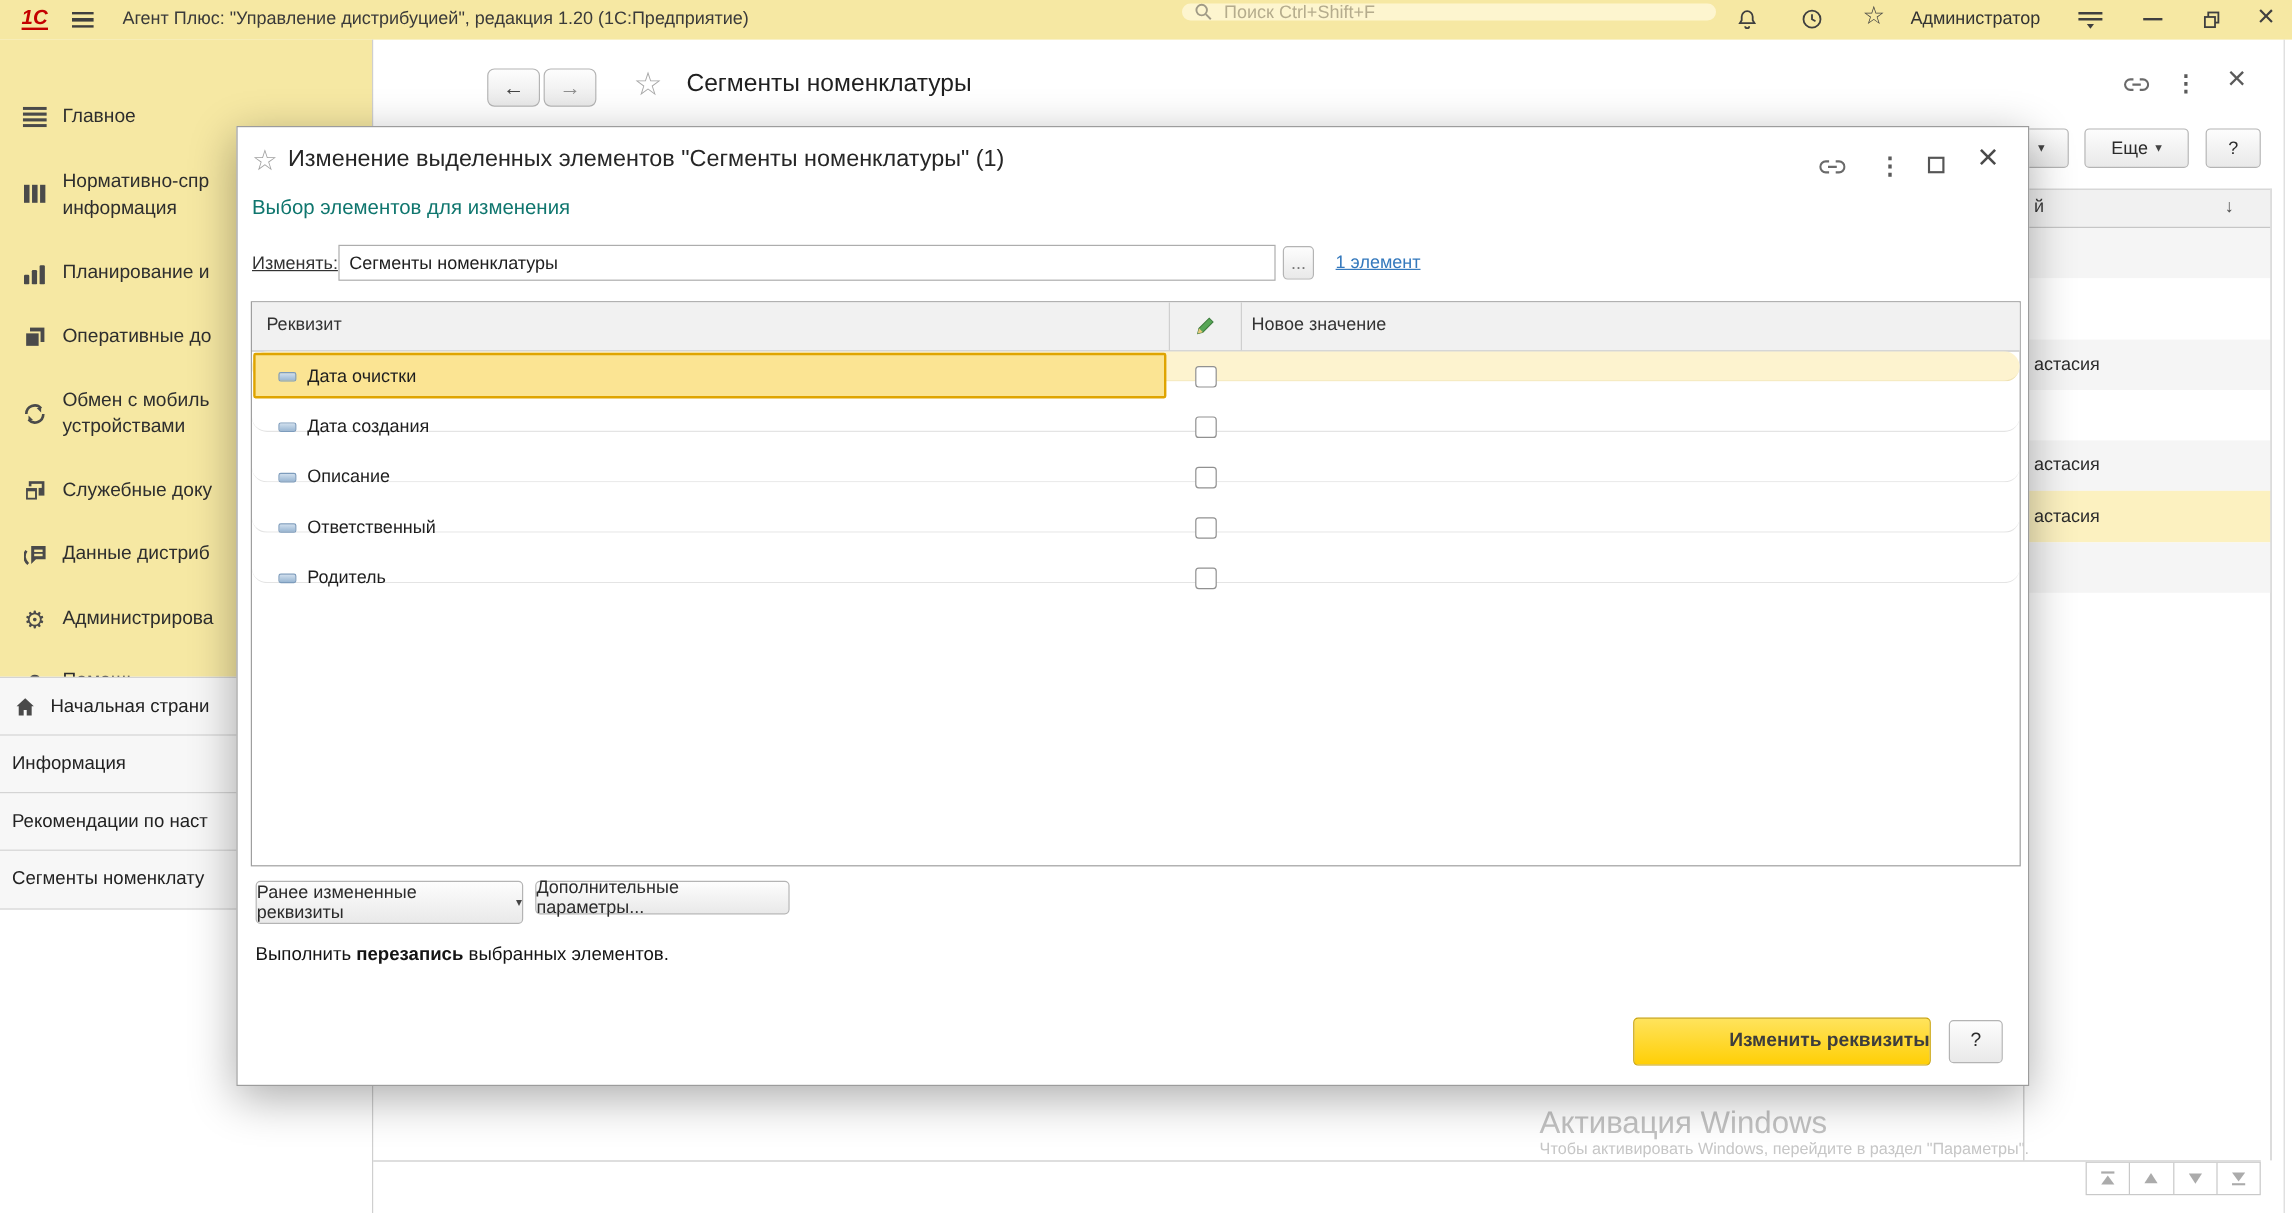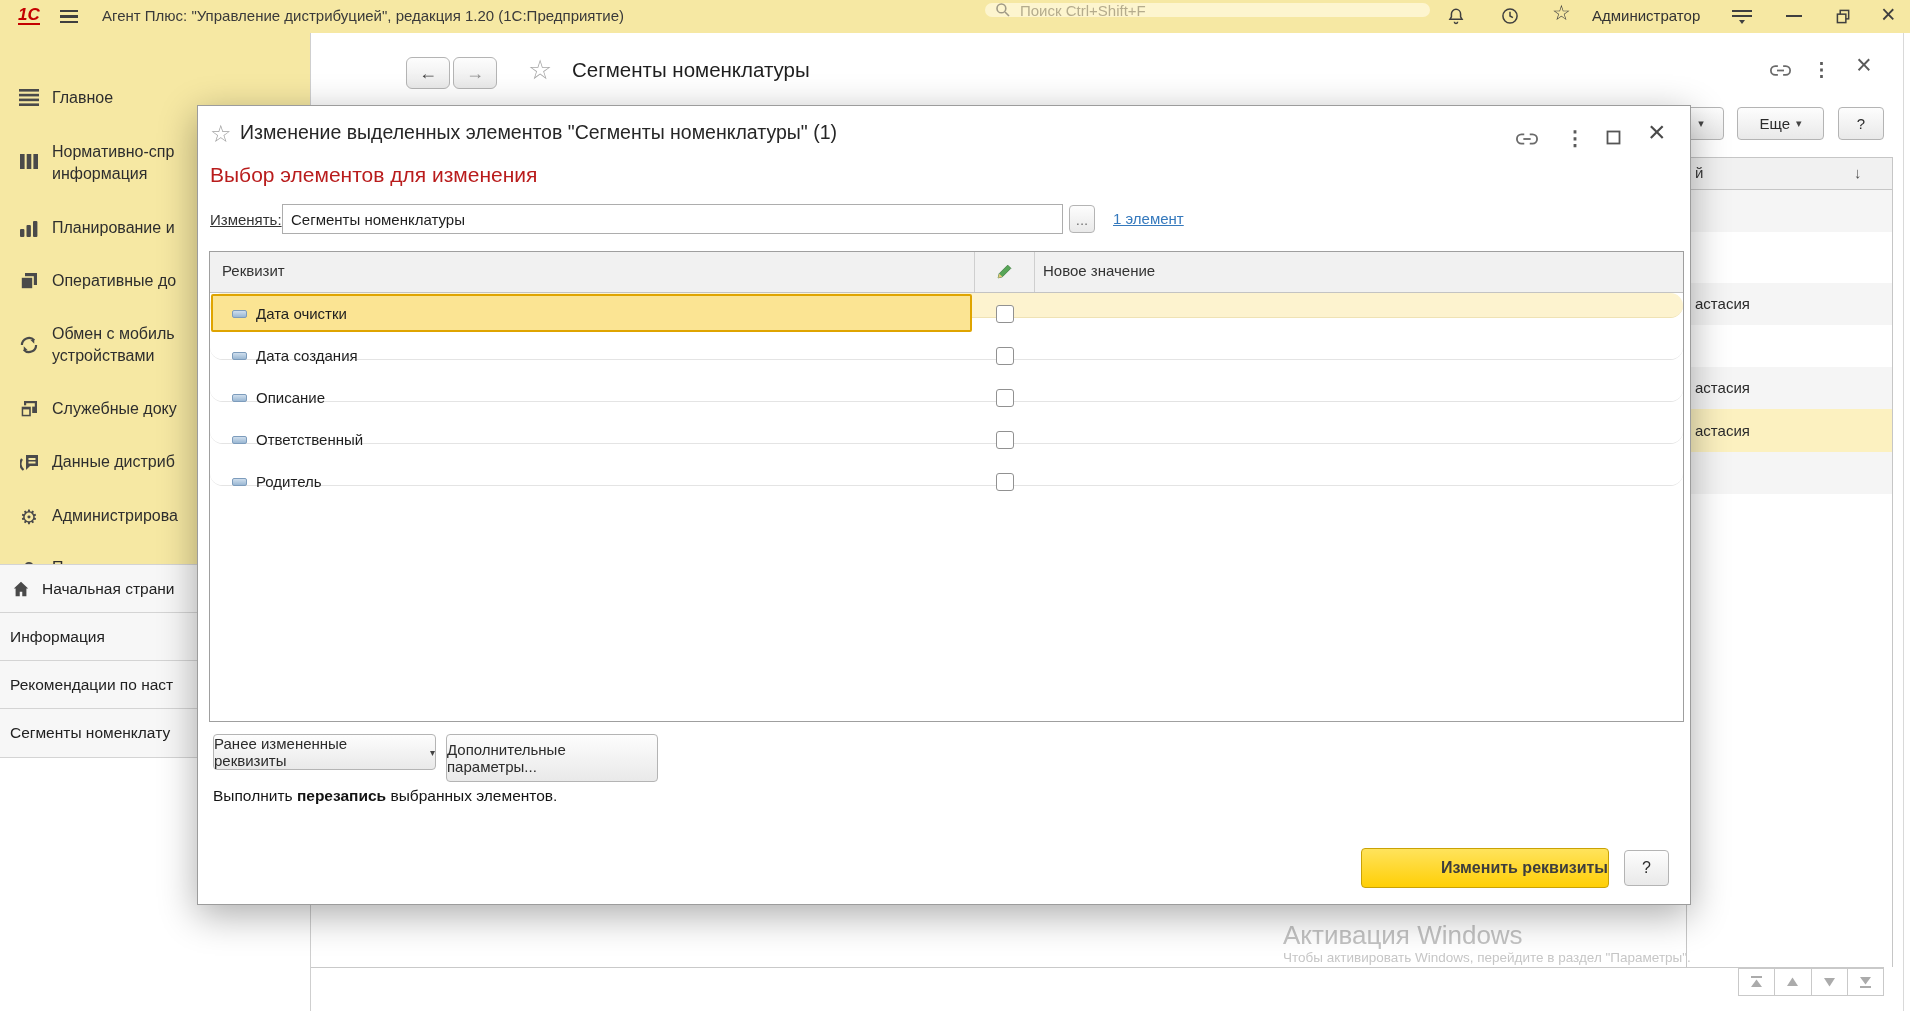--- a/index.html
+++ b/index.html
@@ -25,21 +25,21 @@
   
   .btn{background:linear-gradient(#fdfdfd,#e9e9e9);border:1px solid #b4b4b4;border-radius:4px;
        display:flex;align-items:center;justify-content:center;font-size:15px;color:#2b2b2b;cursor:pointer;box-sizing:border-box;}
   .btn-primary{background:linear-gradient(#ffe35c,#ffcf06);border:1px solid #c9a205;border-radius:4px;
        display:flex;align-items:center;justify-content:flex-end;font-size:16px;font-weight:bold;color:#3d3d3d;cursor:pointer;box-sizing:border-box;}
   .icn{color:#5a5a5a;cursor:pointer;display:flex;align-items:center;justify-content:center;}
   
   .dialog{left:197px;top:105px;width:1494px;height:800px;background:#fff;border:1px solid #9c9c9c;
           box-shadow:0 10px 36px rgba(0,0,0,.33);box-sizing:border-box;}
   .dlg-title{font-size:19.5px;color:#262626;white-space:nowrap;}
-  .green-h{font-size:21px;color:#b91c1c;text-align:right;}
+  .green-h{font-size:17px;color:#0f766e;text-align:right;}
   .fld{border:1px solid #adadad;height:30px;box-sizing:border-box;font-family:"Liberation Sans",sans-serif;
        font-size:15px;color:#1e1e1e;padding:0 8px;outline:none;}
   .tbl{border:1px solid #9f9f9f;box-sizing:border-box;background:#fff;}
   .tbl-head{position:absolute;left:0;top:0;width:100%;height:41px;background:#f1f1f1;border-bottom:1px solid #c3c3c3;box-sizing:border-box;}
   .tbl-row{position:absolute;left:0;width:100%;height:25px;border-bottom:1px solid #e4e4e4;box-sizing:border-box;cursor:pointer;border-radius:16px;}
   .attr-ic{position:absolute;left:22px;top:17px;width:15px;height:8px;border-radius:2px;
            background:linear-gradient(#cfdeed,#9ab7d3);border:1px solid #7d9cbc;box-sizing:border-box;}
   .row-lbl{position:absolute;left:46px;top:0;line-height:42px;font-size:15px;color:#1e1e1e;white-space:nowrap;}
   .chk{position:absolute;left:786px;top:12px;width:18px;height:18px;background:#fff;border:1px solid #919191;
        border-radius:3px;box-sizing:border-box;cursor:pointer;}
@@ -343,21 +343,21 @@
         <span class="attr-ic"></span>
         <span class="row-lbl">Родитель</span>
         <span class="chk"></span>
       </div>
     </div>
 
     <div class="abs btn" style="left:15px;top:628px;width:223px;height:36px;">
       <span>Ранее измененные реквизиты</span>
       <span style="font-size:10px;color:#444;margin-left:10px;">▾</span>
     </div>
-    <div class="abs btn" style="left:248px;top:628px;width:212px;height:48px;">
+    <div class="abs btn" style="left:248px;top:628px;width:212px;height:28px;">
       <span>Дополнительные параметры...</span>
     </div>
 
     <div class="abs" style="left:15px;top:681px;font-size:15.5px;color:#141414;">
       <span>Выполнить </span><b>перезапись</b><span> выбранных элементов.</span>
     </div>
 
     <div class="abs btn-primary" style="left:1163px;top:742px;width:248px;height:40px;">
       <span>Изменить реквизиты</span>
     </div>

